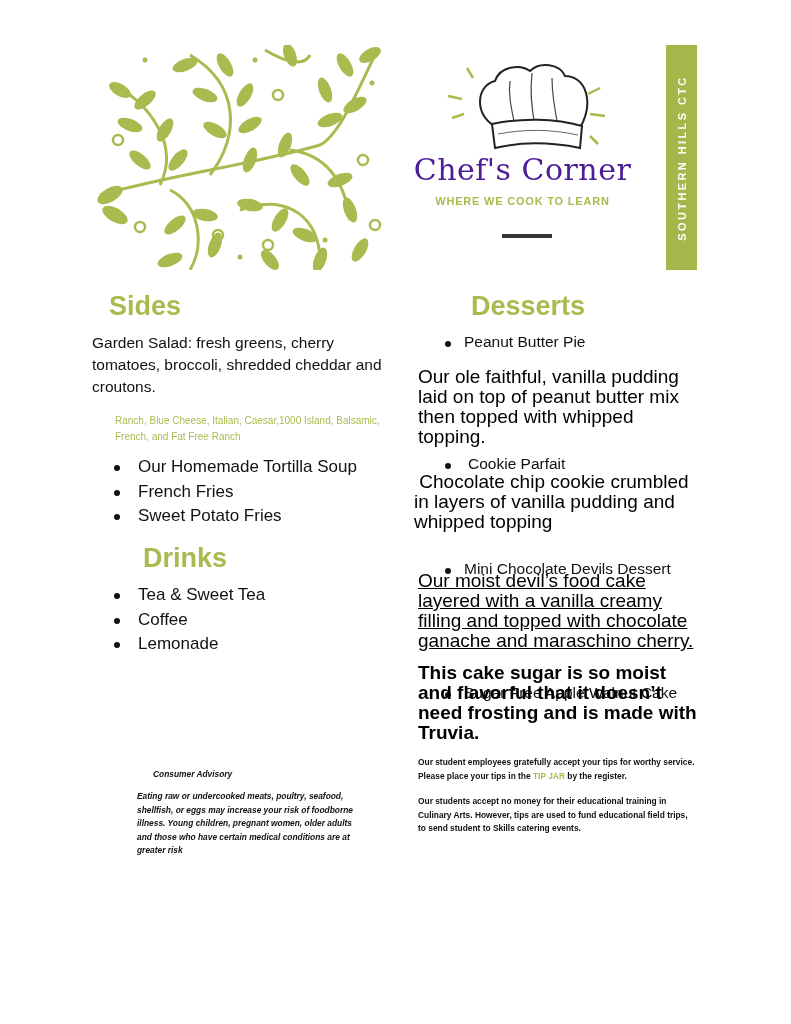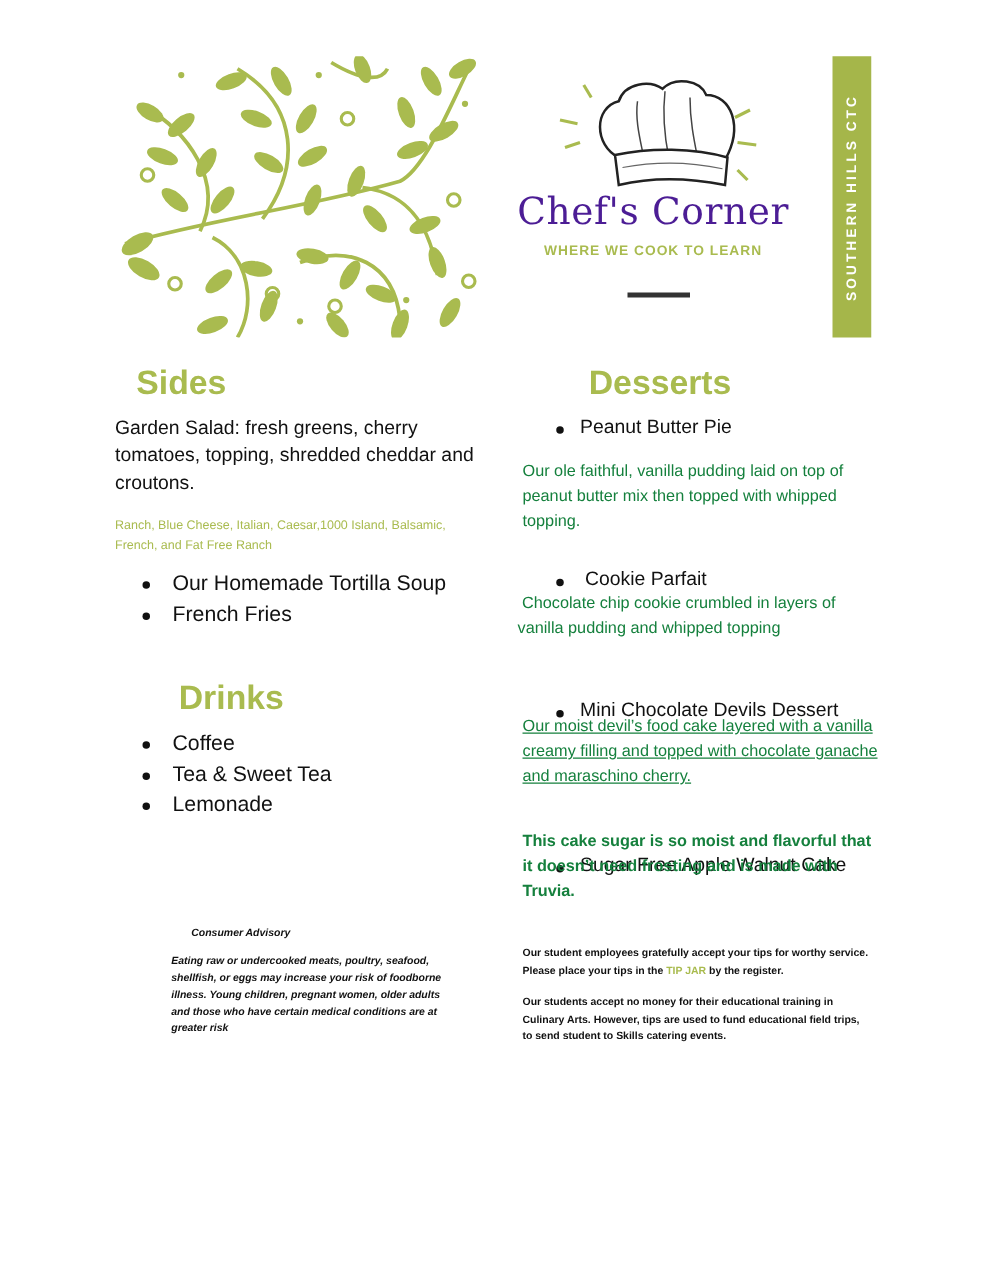--- a/index.html
+++ b/index.html
@@ -17,31 +17,31 @@
                 letter-spacing:0.5px; }
   #logo-tag { position:absolute; left:0; top:146px; width:235px; font-size:11px;
               letter-spacing:0.8px; line-height:15px; color:#a9bb4f; font-weight:bold; }
   #logo-rule { position:absolute; left:97px; top:186px; width:50px; height:4px; background:#333; }
   #banner { left:666px; top:45px; width:31px; height:225px; background:#a5b64a; }
   #banner-text { position:absolute; left:50%; top:50%;
                  transform:translate(-50%,-50%) rotate(-90deg); white-space:nowrap;
                  color:#fff; font-size:11px; letter-spacing:2.4px; font-weight:bold; }
   h2 { margin:0; font-size:27px; font-weight:bold; color:#a9bb4f; }
   .body-text { font-size:15.5px; line-height:22px; color:#111; }
-  .small-green { font-size:10px; line-height:16px; color:#a9bb4f; }
+  .small-green { font-size:10px; line-height:16px; color:#a9bb4f;margin-left:23px; }
   ul.menu { list-style:none; margin:0; padding:0; }
   ul.menu li { font-size:17px; line-height:24.5px; position:relative; padding-left:26px; }
   ul.menu li::before { content:""; position:absolute; left:2px; top:10px; width:6px; height:6px;
                        background:#111; border-radius:50%; }
-  .desc { font-size:13px; line-height:20px; color:#15803d; }
+  .desc { font-size:19px; line-height:20px; color:#000000; }
   .dessert-item { font-size:15.5px; position:relative; padding-left:46px; }
   .dessert-item::before { content:""; position:absolute; left:27px; top:8px; width:6px; height:6px;
                           background:#111; border-radius:50%; }
   .fine { font-size:8.4px; line-height:13.6px; font-weight:bold; color:#111; }
-  .italic { font-style:italic; }
+  .italic { font-style:italic;margin-top:28px; }
 </style>
 </head>
 <body>
 
 <div id="vine" class="abs">
   <svg width="292" height="225" viewBox="0 0 292 225">
     <g fill="none" stroke="#a9bb4f" stroke-width="3">
       <path d="M10 150 C 80 130, 160 120, 230 100 C 250 90, 270 40, 285 10"></path>
       <path d="M70 140 C 90 100, 60 60, 25 40"></path>
       <path d="M120 130 C 150 90, 150 40, 100 10"></path>
@@ -126,31 +126,32 @@
     <div>WHERE WE COOK TO LEARN</div>
   </div>
   <div id="logo-rule"></div>
 </div>
 
 <div id="banner" class="abs">
   <div id="banner-text">SOUTHERN HILLS CTC</div>
 </div>
 
 <h2 class="abs" style="left:109px;top:291px;">Sides</h2>
-<div class="abs body-text" style="left:92px;top:332px;width:290px;">Garden Salad: fresh greens, cherry tomatoes, topping, shredded cheddar and croutons.</div>
+<div class="abs body-text" style="left:92px;top:332px;width:290px;">Garden Salad: fresh greens, cherry tomatoes, broccoli, shredded cheddar and croutons.</div>
 <div class="abs small-green" style="left:92px;top:413px;width:280px;">Ranch, Blue Cheese, Italian, Caesar,1000 Island, Balsamic, French, and Fat Free Ranch</div>
 <ul class="abs menu" style="left:112px;top:455px;width:280px;">
   <li>Our Homemade Tortilla Soup</li>
   <li>French Fries</li>
+  <li>Sweet Potato Fries</li>
 </ul>
 
 <h2 class="abs" style="left:143px;top:543px;">Drinks</h2>
 <ul class="abs menu" style="left:112px;top:583px;width:280px;">
+  <li>Tea &amp; Sweet Tea</li>
   <li>Coffee</li>
-  <li>Tea &amp; Sweet Tea</li>
   <li>Lemonade</li>
 </ul>
 
 <h2 class="abs" style="left:471px;top:291px;">Desserts</h2>
 
 <div class="abs dessert-item" style="left:418px;top:333px;">Peanut Butter Pie</div>
 <div class="abs desc" style="left:418px;top:367px;width:285px;">Our ole faithful, vanilla pudding laid on top of peanut butter mix then topped with whipped topping.</div>
 
 <div class="abs dessert-item" style="left:418px;top:437px;padding-left:50px;">Cookie Parfait</div>
 <div class="abs desc" style="left:414px;top:472px;width:290px;white-space:pre-wrap;"> Chocolate chip cookie crumbled in layers of vanilla pudding and whipped topping</div>

